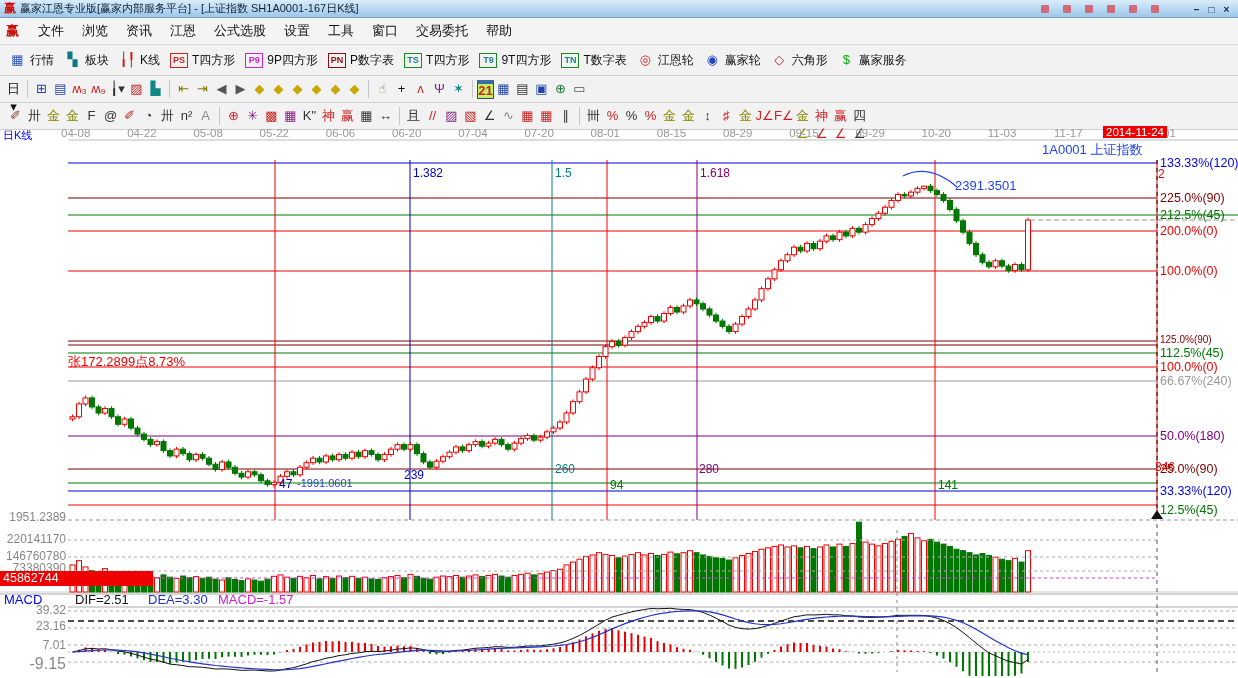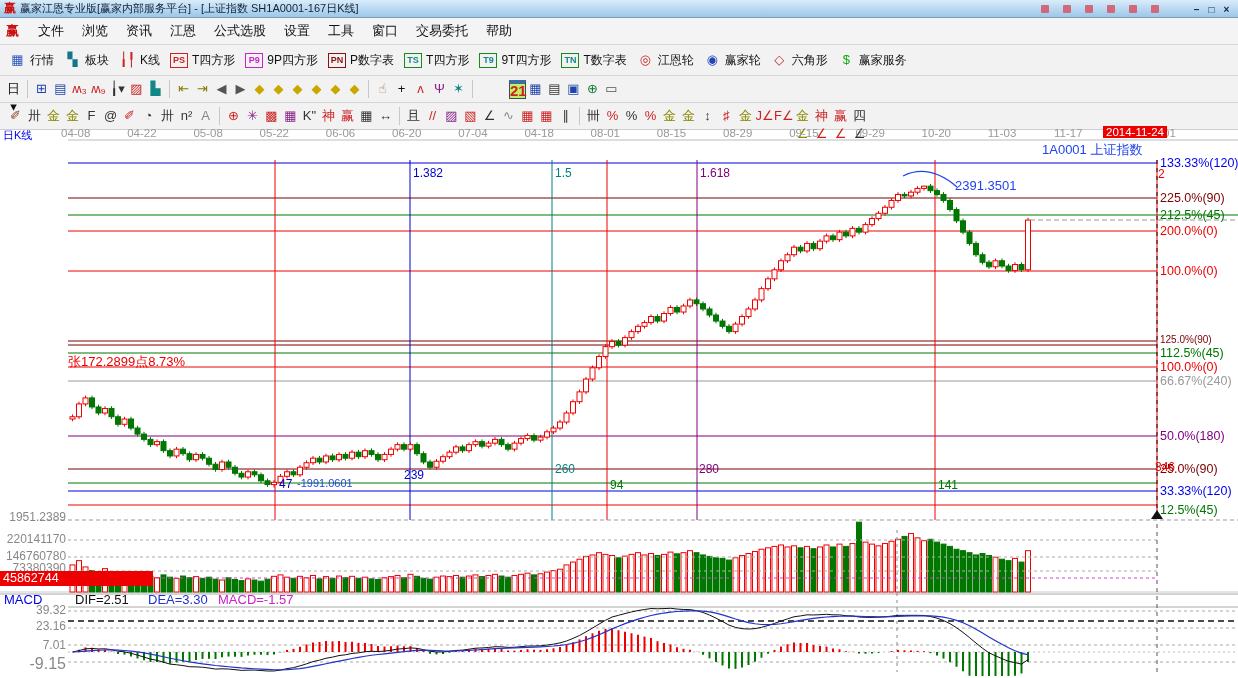--- a/index.html
+++ b/index.html
@@ -18,22 +18,22 @@
   .menu-item{padding:0 9px;}
   .toolbar{background:#f2f2f2;display:flex;align-items:center;font-size:12px;}
   #toolbar-main{height:30px;border-bottom:1px solid #d5d5d5;padding-left:4px;}
   #toolbar-tools{height:26px;border-bottom:1px solid #d5d5d5;padding-left:4px;}
   #toolbar-draw{height:26px;border-bottom:1px solid #cfcfcf;padding-left:6px;}
   .tb1{display:flex;align-items:center;gap:4px;padding:0 5px;}
   .tbi{display:inline-block;width:17px;height:16px;line-height:16px;text-align:center;font-size:13px;}
   .tbi.boxed{width:16px;height:13px;line-height:13px;border:1px solid;font-size:9px;font-weight:bold;}
   .tsep{width:1px;height:18px;background:#c8c8c8;margin:0 4px;}
   .ico{display:inline-block;width:19px;height:18px;line-height:18px;text-align:center;font-size:13px;}
-  .cal{width:15px;height:14px;border:1px solid #446;background:#bef264;color:#c22;font-size:15px;font-weight:bold;
-       line-height:13px;text-align:center;border-top:4px solid #3a6ea5;margin-left:32px;}
+  .cal{width:15px;height:14px;border:1px solid #446;background:#bef264;color:#c22;font-size:13px;font-weight:bold;
+       line-height:13px;text-align:center;border-top:4px solid #3a6ea5;}
   .abs{position:absolute;font-size:12px;line-height:1.05;white-space:nowrap;z-index:6;}
   .r{text-align:right;}
   #chart-svg{position:absolute;left:0;top:0;z-index:4;}
   .date-hl{position:absolute;background:#e00;color:#fff;font-size:11.5px;padding:0 3px;z-index:7;}
   .vol-hl{position:absolute;left:0;top:571px;width:150px;height:15px;background:#e00;z-index:7;
           color:#fff;font-size:12.5px;line-height:15px;padding-left:3px;}
 </style>
 </head>
 <body>
 
@@ -854,21 +854,21 @@
   <div class="abs" style="left:75px;top:593px;color:#111;font-size:13px">DIF=2.51</div>
   <div class="abs" style="left:148px;top:593px;color:#2233cc;font-size:13px">DEA=3.30</div>
   <div class="abs" style="left:218px;top:593px;color:#cc22cc;font-size:13px">MACD=-1.57</div>
 <div class="abs" style="left: 61px; top: 127px; color: rgb(153, 153, 153); font-size: 11.5px;">04-08</div>
     <div class="abs" style="left: 127.2px; top: 127px; color: rgb(153, 153, 153); font-size: 11.5px;">04-22</div>
     <div class="abs" style="left: 193.4px; top: 127px; color: rgb(153, 153, 153); font-size: 11.5px;">05-08</div>
     <div class="abs" style="left: 259.6px; top: 127px; color: rgb(153, 153, 153); font-size: 11.5px;">05-22</div>
     <div class="abs" style="left: 325.8px; top: 127px; color: rgb(153, 153, 153); font-size: 11.5px;">06-06</div>
     <div class="abs" style="left: 392px; top: 127px; color: rgb(153, 153, 153); font-size: 11.5px;">06-20</div>
     <div class="abs" style="left: 458.2px; top: 127px; color: rgb(153, 153, 153); font-size: 11.5px;">07-04</div>
-    <div class="abs" style="left: 524.4px; top: 127px; color: rgb(153, 153, 153); font-size: 11.5px;">04-18</div>
+    <div class="abs" style="left: 524.4px; top: 127px; color: rgb(153, 153, 153); font-size: 11.5px;">07-20</div>
     <div class="abs" style="left: 590.6px; top: 127px; color: rgb(153, 153, 153); font-size: 11.5px;">08-01</div>
     <div class="abs" style="left: 656.8px; top: 127px; color: rgb(153, 153, 153); font-size: 11.5px;">08-15</div>
     <div class="abs" style="left: 723px; top: 127px; color: rgb(153, 153, 153); font-size: 11.5px;">08-29</div>
     <div class="abs" style="left: 789.2px; top: 127px; color: rgb(153, 153, 153); font-size: 11.5px;">09-15</div>
     <div class="abs" style="left: 855.4px; top: 127px; color: rgb(153, 153, 153); font-size: 11.5px;">09-29</div>
     <div class="abs" style="left: 921.6px; top: 127px; color: rgb(153, 153, 153); font-size: 11.5px;">10-20</div>
     <div class="abs" style="left: 987.8px; top: 127px; color: rgb(153, 153, 153); font-size: 11.5px;">11-03</div>
     <div class="abs" style="left: 1054px; top: 127px; color: rgb(153, 153, 153); font-size: 11.5px;">11-17</div>
     <div class="date-hl" style="left: 1103px; top: 126px;">2014-11-24</div>
     <div class="abs" style="left: 1163px; top: 127px; color: rgb(153, 153, 153); font-size: 11.5px;">01</div>

